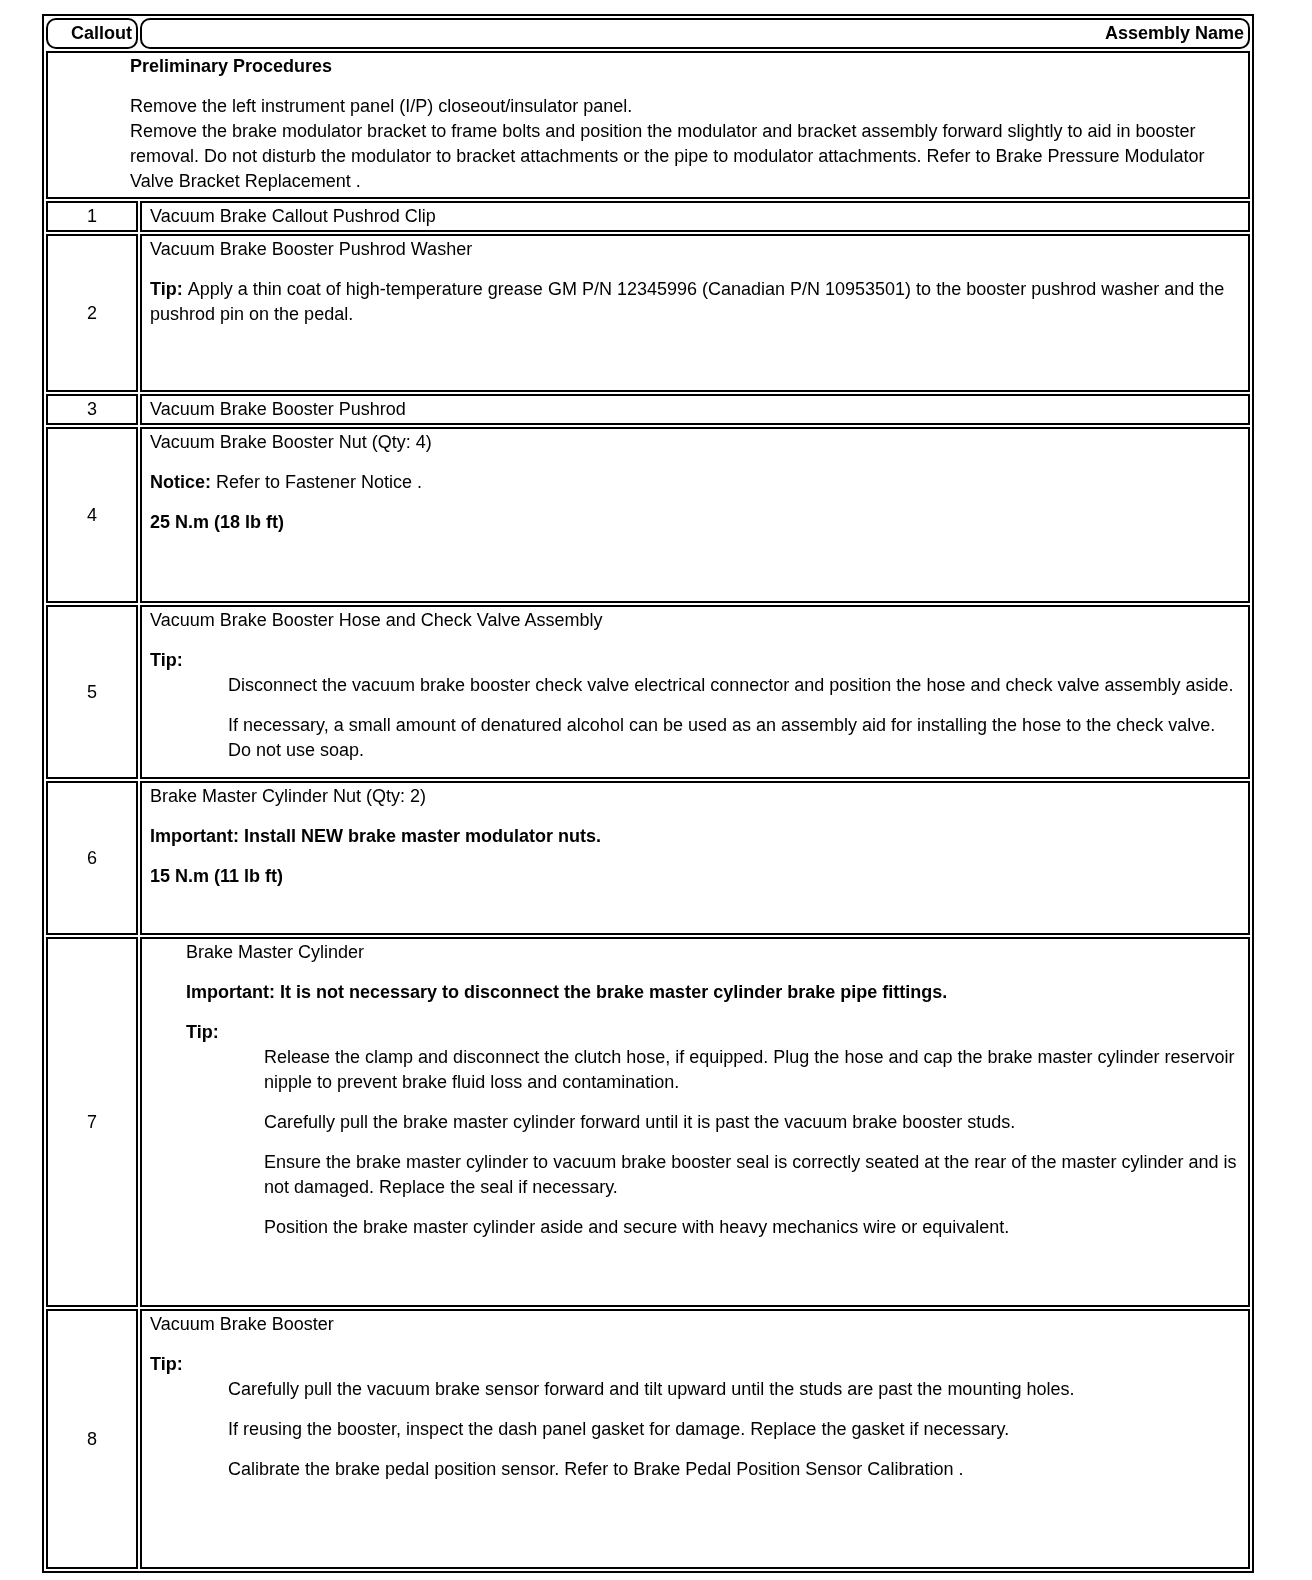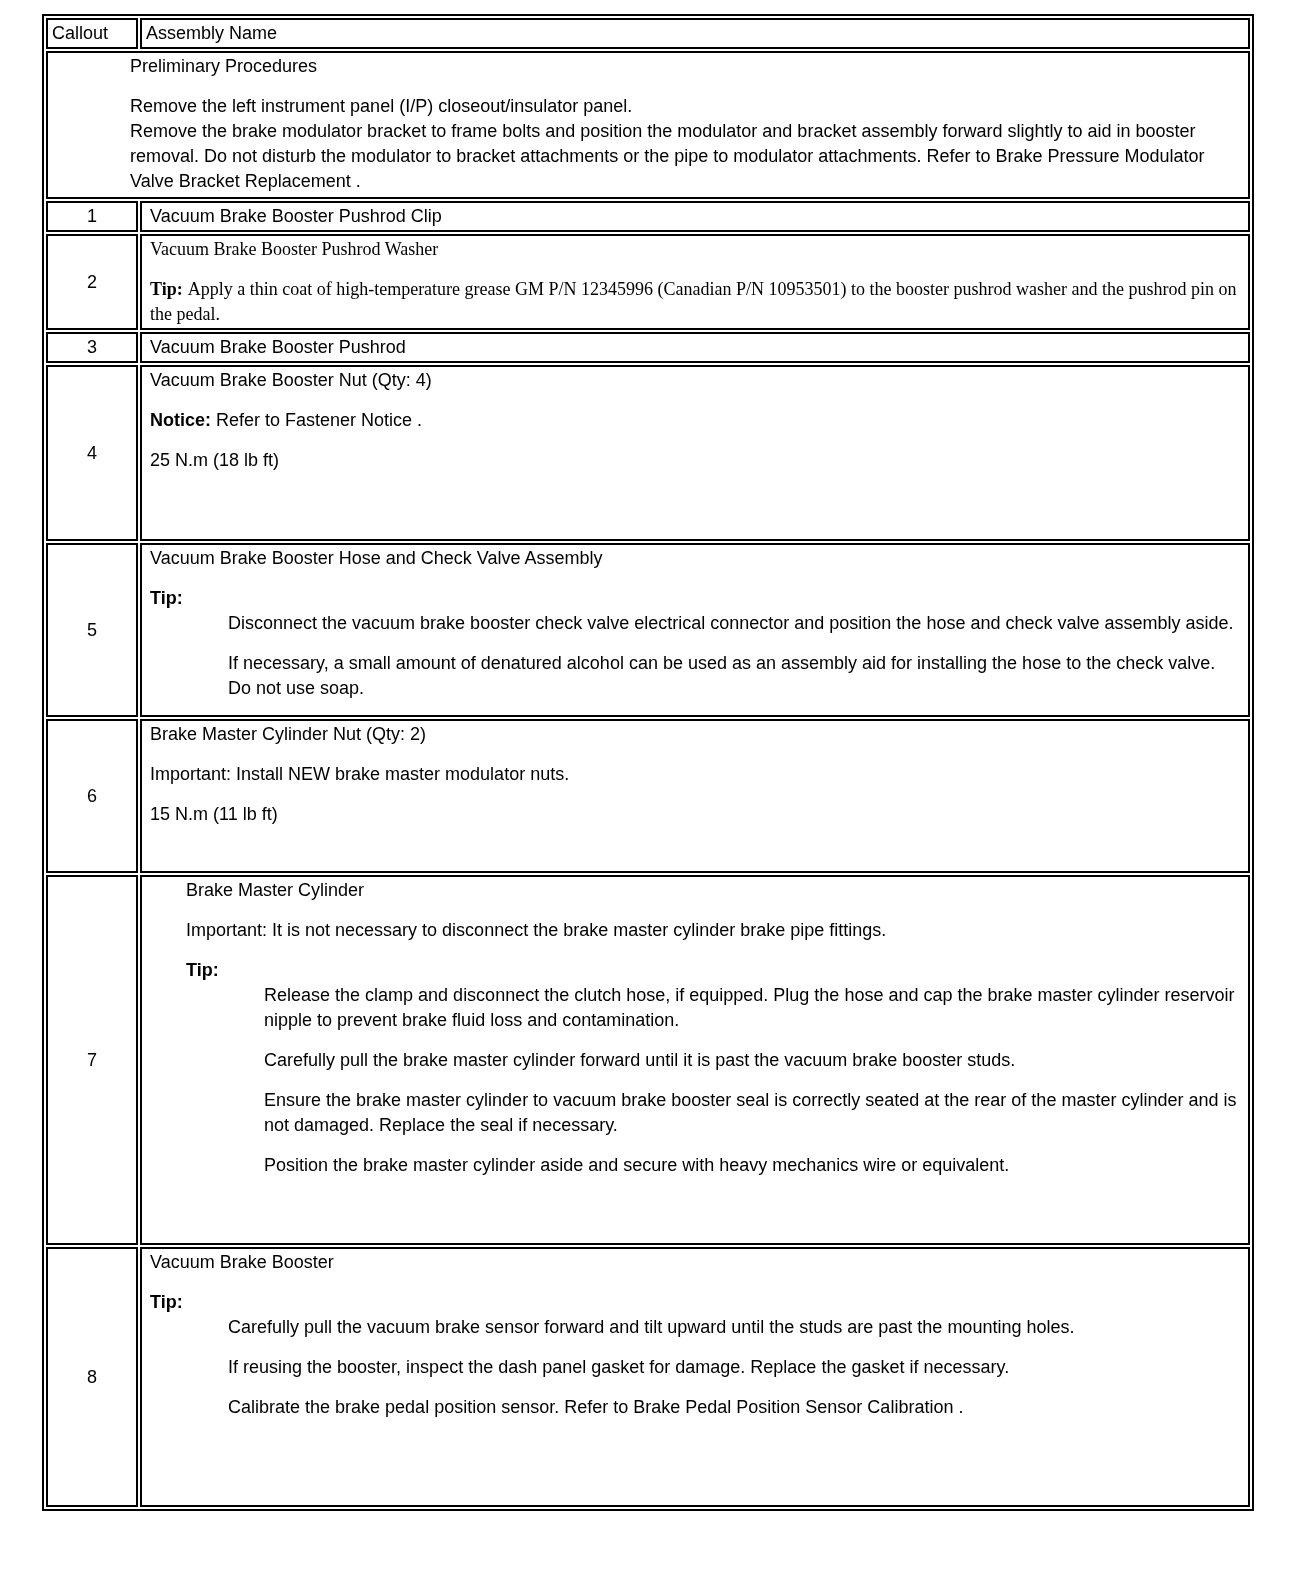--- a/index.html
+++ b/index.html
@@ -26,42 +26,43 @@
     table-layout: fixed;
   }
   th, td {
     border: 2px solid #000;
     background: #fff;
     padding: 1px 8px;
     vertical-align: top;
     overflow: hidden;
   }
   th {
-    text-align: left;
+    text-align: right;
     vertical-align: middle;
-    font-weight: normal;
+    font-weight: bold;
     height: 28px;
     padding: 1px 4px;
+    border-radius: 10px;
   }
   col.c-callout { width: 92px; }
   td.callout {
     text-align: center;
     vertical-align: middle;
   }
   td.prelim { padding-left: 82px; }
   p { margin: 0; }
-  .b { font-weight: normal; }
+  .b { font-weight: bold; }
   .gap { margin-top: 15px; }
   .indent { margin-left: 78px; }
   .lbl { font-weight: bold; }
   .lbl-sp { margin-right: 5px; }
   
   .h-prelim { height: 148px; }
   .h-short  { height: 24px;  }
-  .h-r2     { height: 96px; font-family: Liberation Serif, serif; }
+  .h-r2     { height: 158px; }
   .h-r4     { height: 176px; }
   .h-r5     { height: 174px; }
   .h-r6     { height: 154px; }
   .h-r7     { height: 370px; padding-left: 44px; }
   .h-r8     { height: 260px; }
 </style>
 </head>
 <body>
 
 <div class="page">
@@ -81,21 +82,21 @@
       <td colspan="2" class="prelim h-prelim">
         <p class="b">Preliminary Procedures</p>
         <p class="gap">Remove the left instrument panel (I/P) closeout/insulator panel.</p>
         <p>Remove the brake modulator bracket to frame bolts and position the modulator and bracket assembly forward slightly to aid in booster removal. Do not disturb the modulator to bracket attachments or the pipe to modulator attachments. Refer to Brake Pressure Modulator Valve Bracket Replacement .</p>
       </td>
     </tr>
 
     <tr>
       <td class="callout">1</td>
       <td class="h-short">
-        <p>Vacuum Brake Booster Pushrod Clip</p>
+        <p>Vacuum Brake Callout Pushrod Clip</p>
       </td>
     </tr>
 
     <tr>
       <td class="callout">2</td>
       <td class="h-r2">
         <p>Vacuum Brake Booster Pushrod Washer</p>
         <p class="gap"><span class="lbl lbl-sp">Tip:</span><span>Apply a thin coat of high-temperature grease GM P/N 12345996 (Canadian P/N 10953501) to the booster pushrod washer and the pushrod pin on the pedal.</span></p>
       </td>
     </tr>

